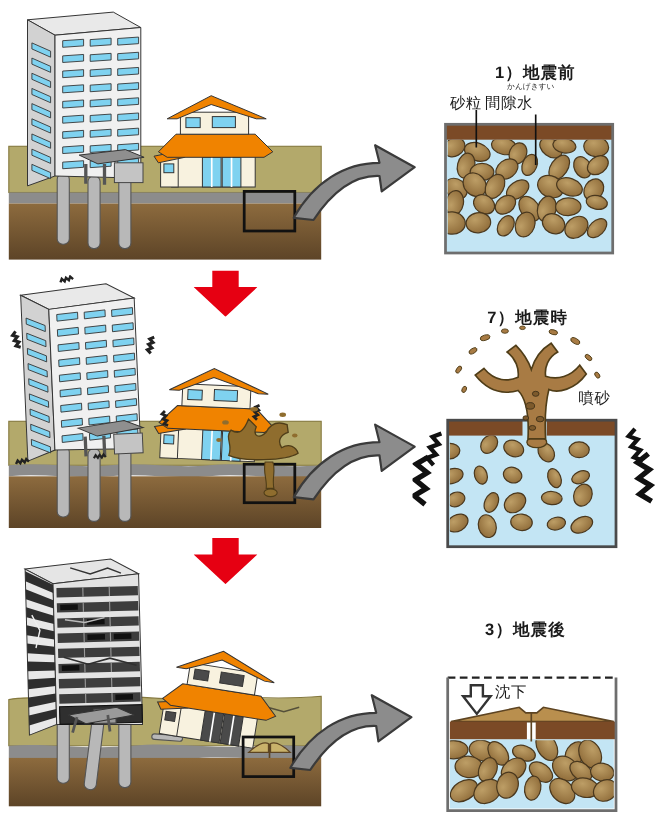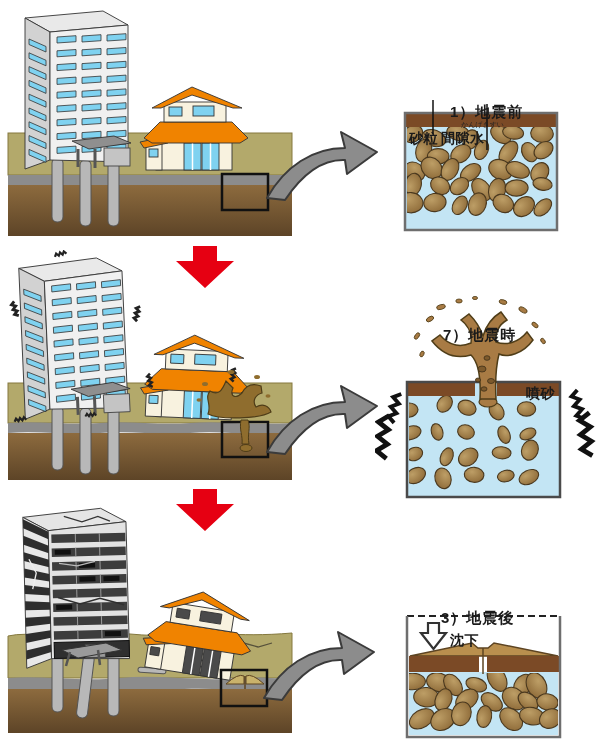--- a/index.html
+++ b/index.html
@@ -1,21 +1,21 @@
 <!DOCTYPE html>
 <html><head>
 <meta charset="utf-8">
 <style>
   html,body{margin:0;padding:0;background:#fff;}
   .stage{position:relative;width:602px;height:752px;background:#ffffff;
          font-family:"Liberation Sans","DejaVu Sans",sans-serif;overflow:hidden;}
   .abs{position:absolute;}
-  .label{position:absolute;color:#1a1a1a;white-space:nowrap;line-height:1;margin-top:45px;}
+  .label{position:absolute;color:#1a1a1a;white-space:nowrap;line-height:1;}
   .title{font-size:15px;font-weight:bold;letter-spacing:1px;}
-  .sub{font-size:14px;font-weight:bold;letter-spacing:.5px;}
+  .sub{font-size:14px;font-weight:normal;letter-spacing:.5px;}
   .ruby{font-size:7px;letter-spacing:0;color:#222;}
 </style>
 </head>
 <body>
 
 <div class="stage">
 
   <svg class="abs" style="width:0;height:0" aria-hidden="true">
     <defs>
       <linearGradient id="soilg" x1="0" y1="0" x2="0" y2="1">
@@ -462,18 +462,18 @@
     <path d="M7,6 L7,127 L160,127 L160,6" fill="none" stroke="#6e6e6e" stroke-width="2.5"></path>
     <path d="M8 0 H19 V10 H26 L13.5 26 L1 10 H8 Z" transform="translate(20,13)" fill="#ffffff" stroke="#333" stroke-width="2.2"></path>
   </svg>
 
   <div class="label title" style="left:450px;top:59px">1）地震前</div>
   <div class="label sub" style="left:409px;top:86px">砂粒</div>
   <div class="label ruby" style="left:461px;top:76px">かんげきすい</div>
   <div class="label sub" style="left:441px;top:86px">間隙水</div>
 
   <div class="label title" style="left:443px;top:282px">7）地震時</div>
-  <div class="label sub" style="left:526px;top:341px">噴砂</div>
+  <div class="label sub" style="left:526px;top:354px">噴砂</div>
 
   <div class="label title" style="left:441px;top:565px">3）地震後</div>
-  <div class="label sub" style="left:450px;top:588px">沈下</div>
+  <div class="label sub" style="left:450px;top:622px">沈下</div>
 
 </div>
 
 </body></html>

